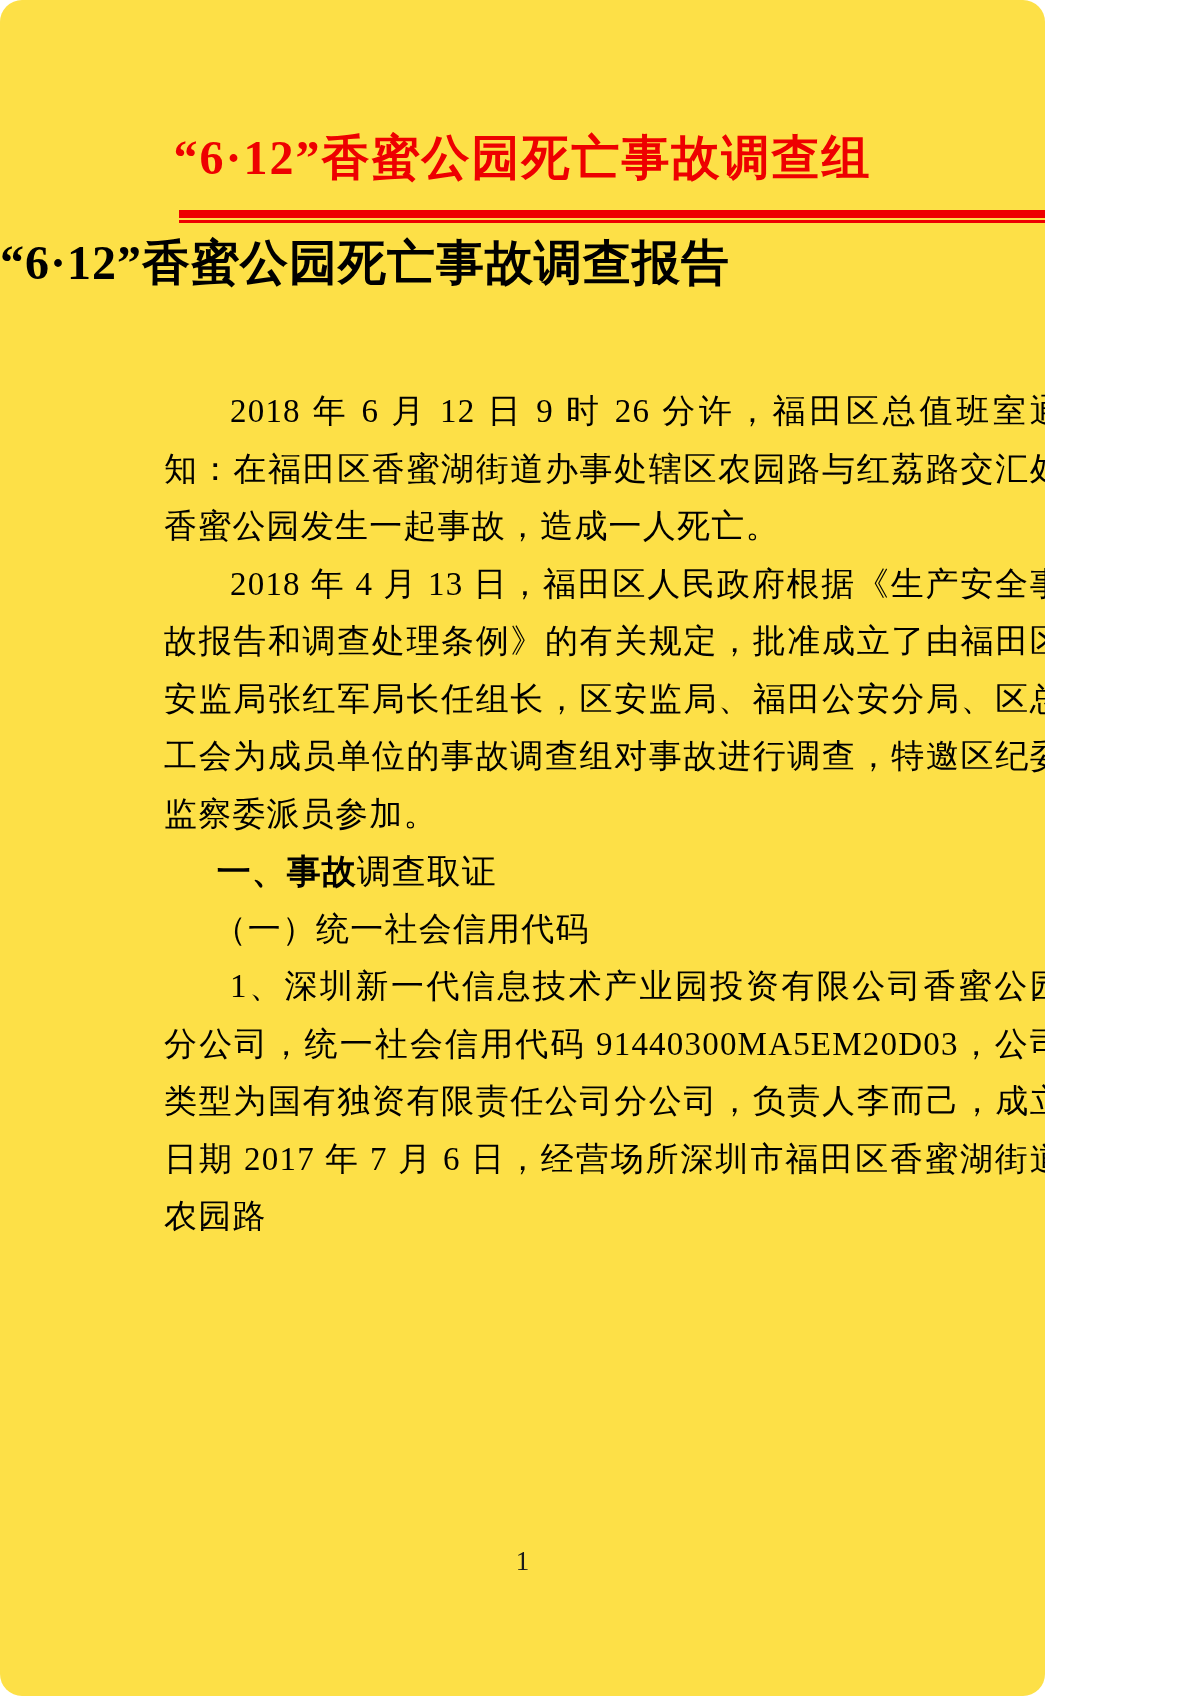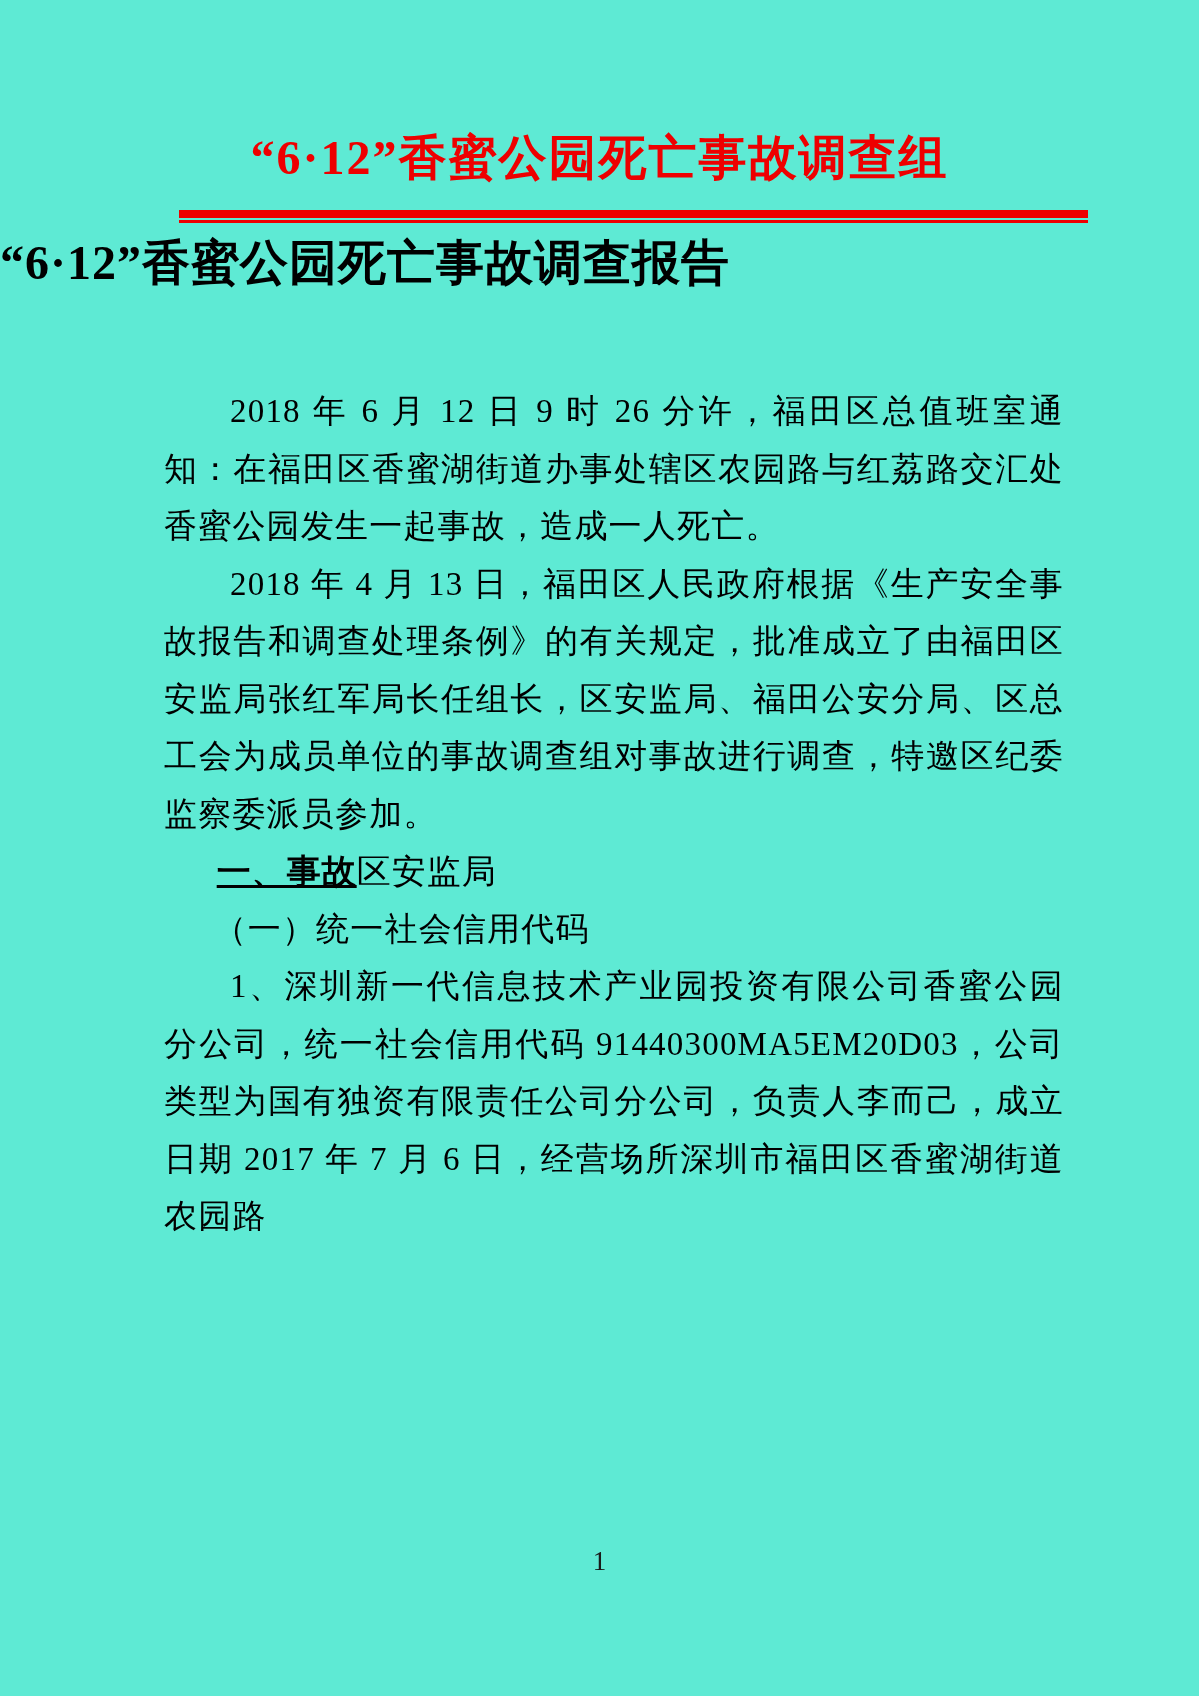--- a/index.html
+++ b/index.html
@@ -1,24 +1,25 @@
 <!DOCTYPE html>
 <html style="--accent: #ee0000;"><head>
 <meta charset="utf-8">
 <style>
   :root { --accent: #ee0000; }
   html, body { margin: 0; padding: 0; background: #ffffff; }
   .page {
     position: relative;
-    width: 1199px;
+    width: 1045px;
     height: 1696px;
-    background: #5eead4;
+    background: #fde047;
     overflow: hidden;
     font-family: "Liberation Serif", "DejaVu Serif", serif;
     color: #000000;
+    border-radius: 22px;
   }
   .letterhead-title {
     position: absolute;
     top: 126px;
     left: 0;
     width: 100%;
     text-align: center;
     font-size: 48px;
     font-weight: bold;
     letter-spacing: 2px;
@@ -58,21 +59,21 @@
   }
   .body-text p { margin: 0; text-indent: 2em; }
   .section-heading {
     margin: 0;
     font-size: 34px;
     line-height: 57.5px;
     text-indent: 1.55em;
     font-family: "Liberation Sans", "DejaVu Sans", sans-serif;
     letter-spacing: 1px;
   }
-  .section-heading .h-strong { font-weight: 900; text-decoration: underline; }
+  .section-heading .h-strong { font-weight: 900; }
   .section-heading .h-rest   { font-weight: 500; }
   .body-text p.subsection-heading { text-indent: 1.5em; }
   .page-number {
     position: absolute;
     top: 1546px;
     left: 0;
     width: 100%;
     text-align: center;
     font-size: 27px;
     color: #1a1a1a;
@@ -90,21 +91,21 @@
   <h1 class="doc-title">“6·12”香蜜公园死亡事故调查报告</h1>
 
   <div class="body-text">
 
     <p>2018 年 6 月 12 日 9 时 26 分许，福田区总值班室通知：在福田区香蜜湖街道办事处辖区农园路与红荔路交汇处香蜜公园发生一起事故，造成一人死亡。</p>
 
     <p>2018 年 4 月 13 日，福田区人民政府根据《生产安全事故报告和调查处理条例》的有关规定，批准成立了由福田区安监局张红军局长任组长，区安监局、福田公安分局、区总工会为成员单位的事故调查组对事故进行调查，特邀区纪委监察委派员参加。</p>
 
 
     <h2 class="section-heading">
-      <span class="h-strong">一、事故</span><span class="h-rest">区安监局</span>
+      <span class="h-strong">一、事故</span><span class="h-rest">调查取证</span>
     </h2>
 
     <p class="subsection-heading">（一）统一社会信用代码</p>
 
     <p>1、深圳新一代信息技术产业园投资有限公司香蜜公园分公司，统一社会信用代码 91440300MA5EM20D03，公司类型为国有独资有限责任公司分公司，负责人李而己，成立日期 2017 年 7 月 6 日，经营场所深圳市福田区香蜜湖街道农园路</p>
 
   </div>
 
   <div class="page-number">1</div>
 

